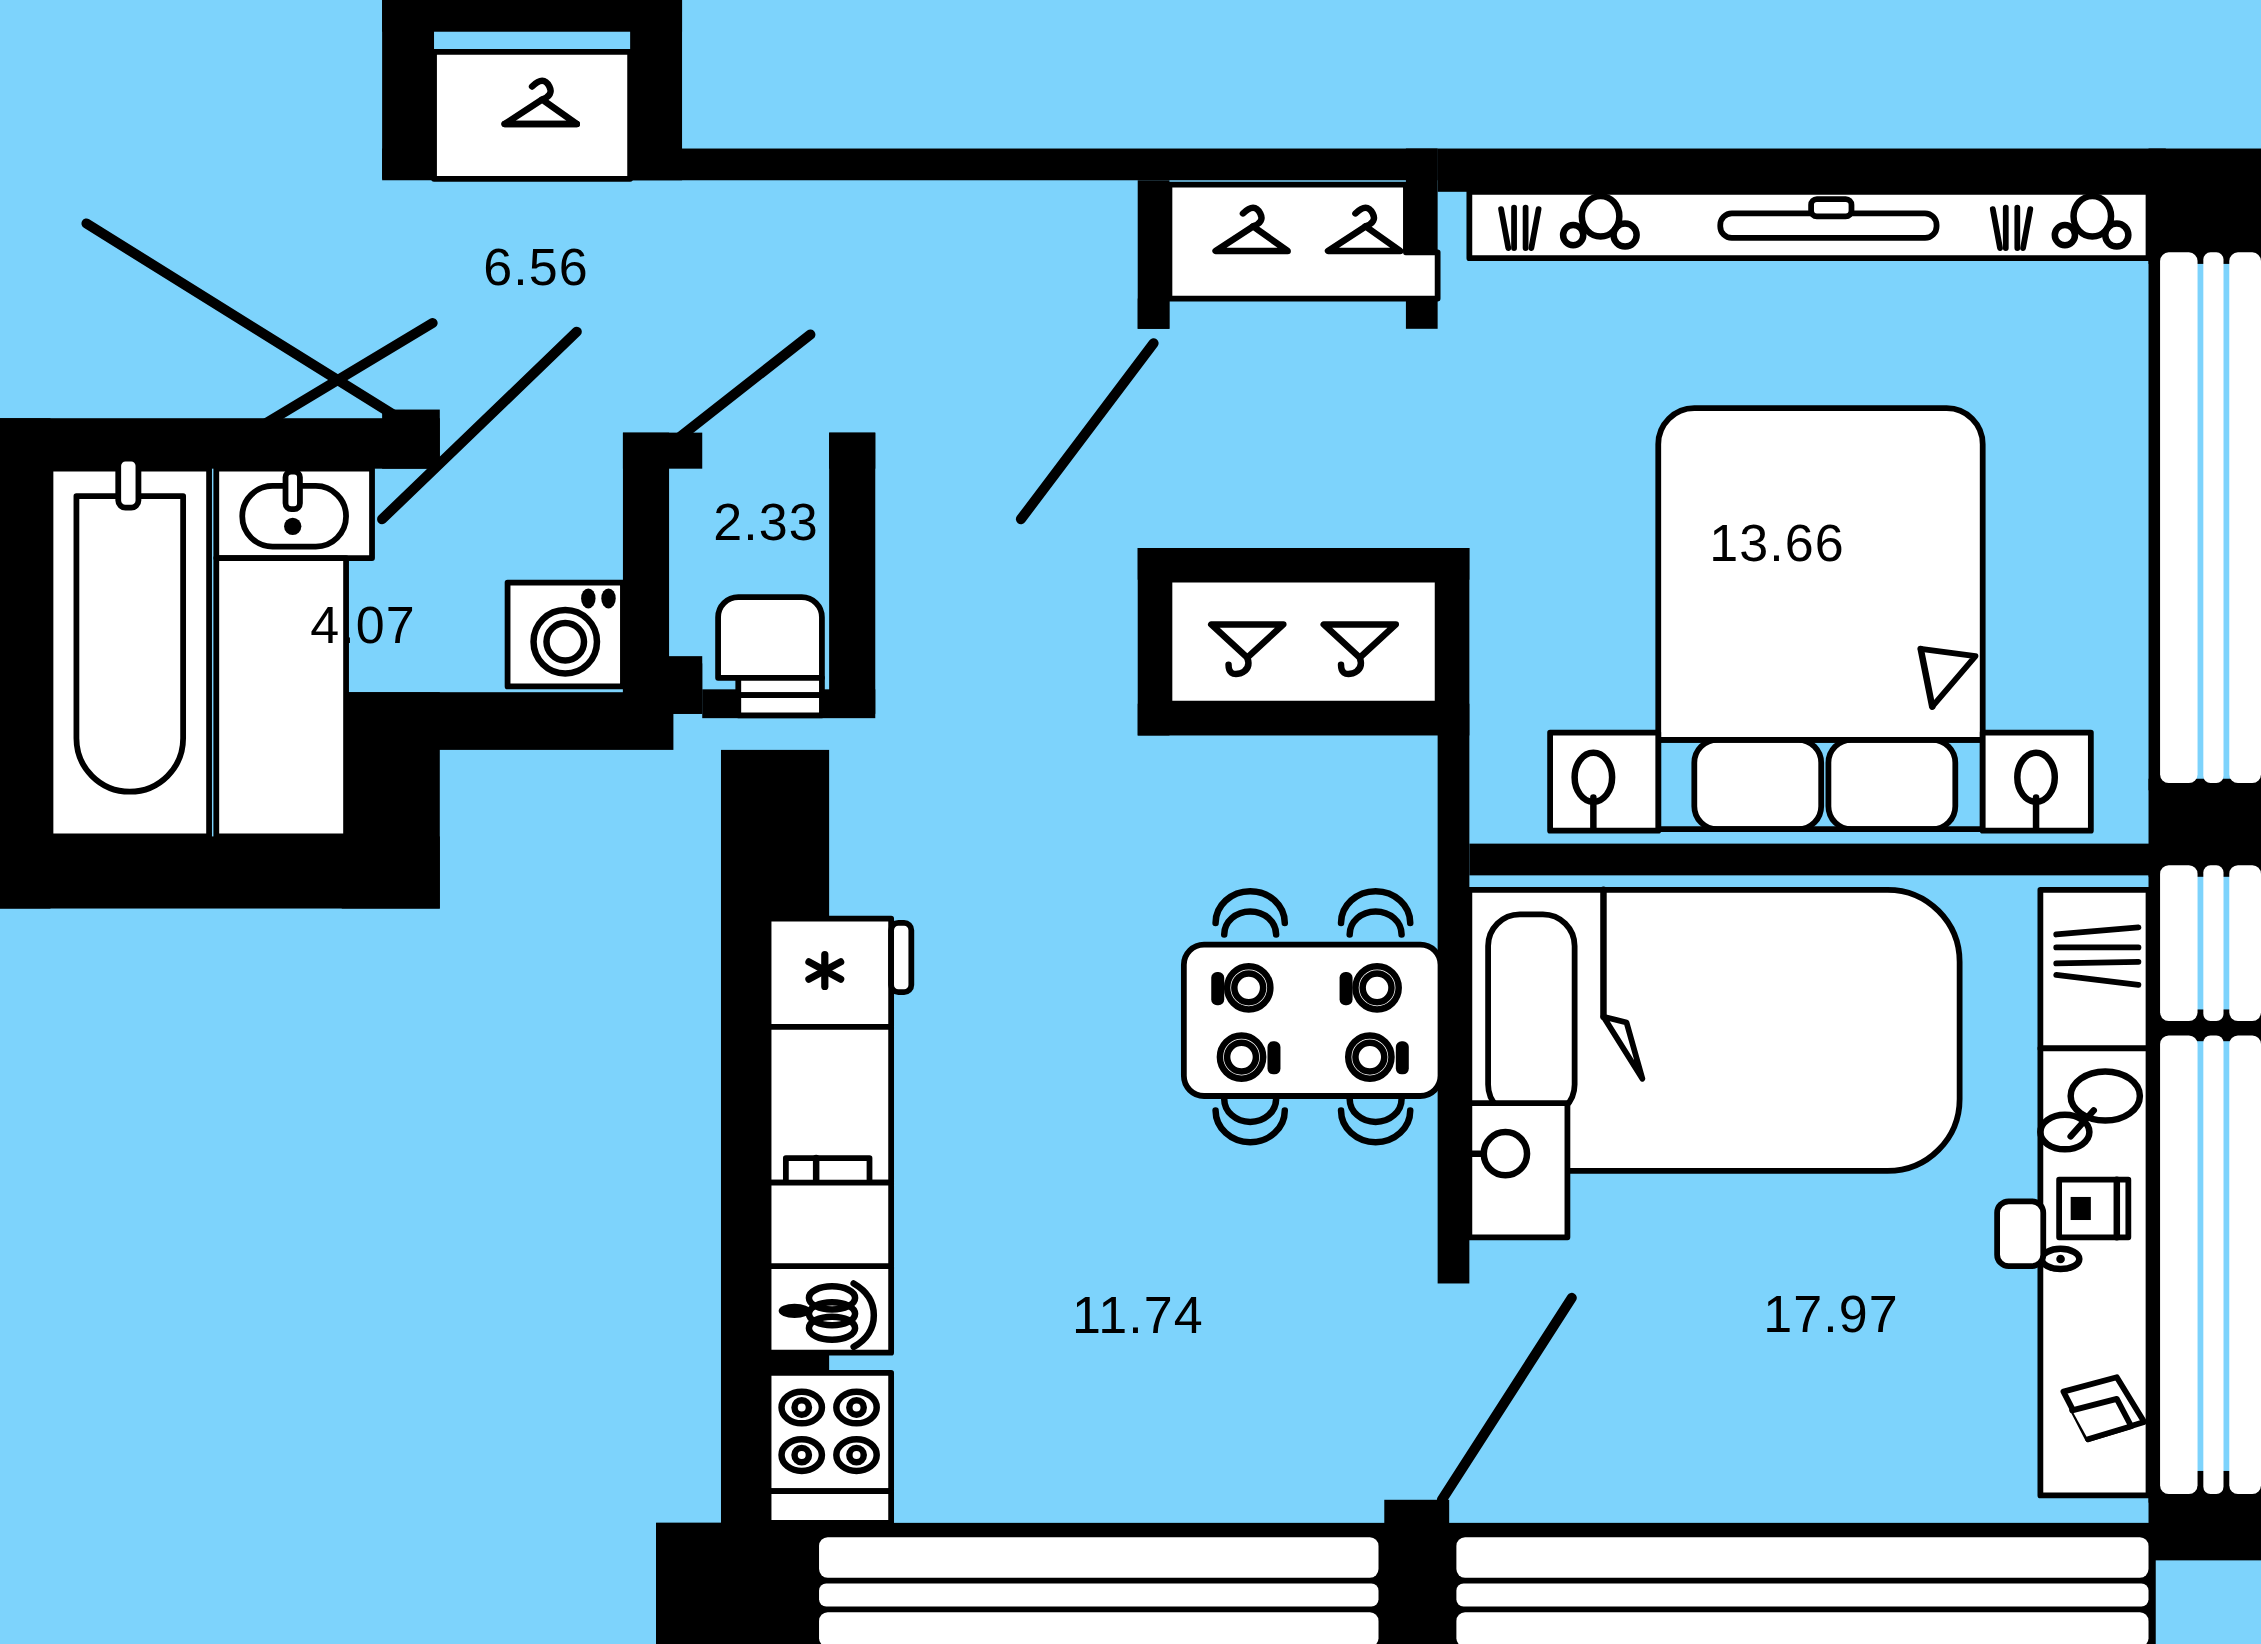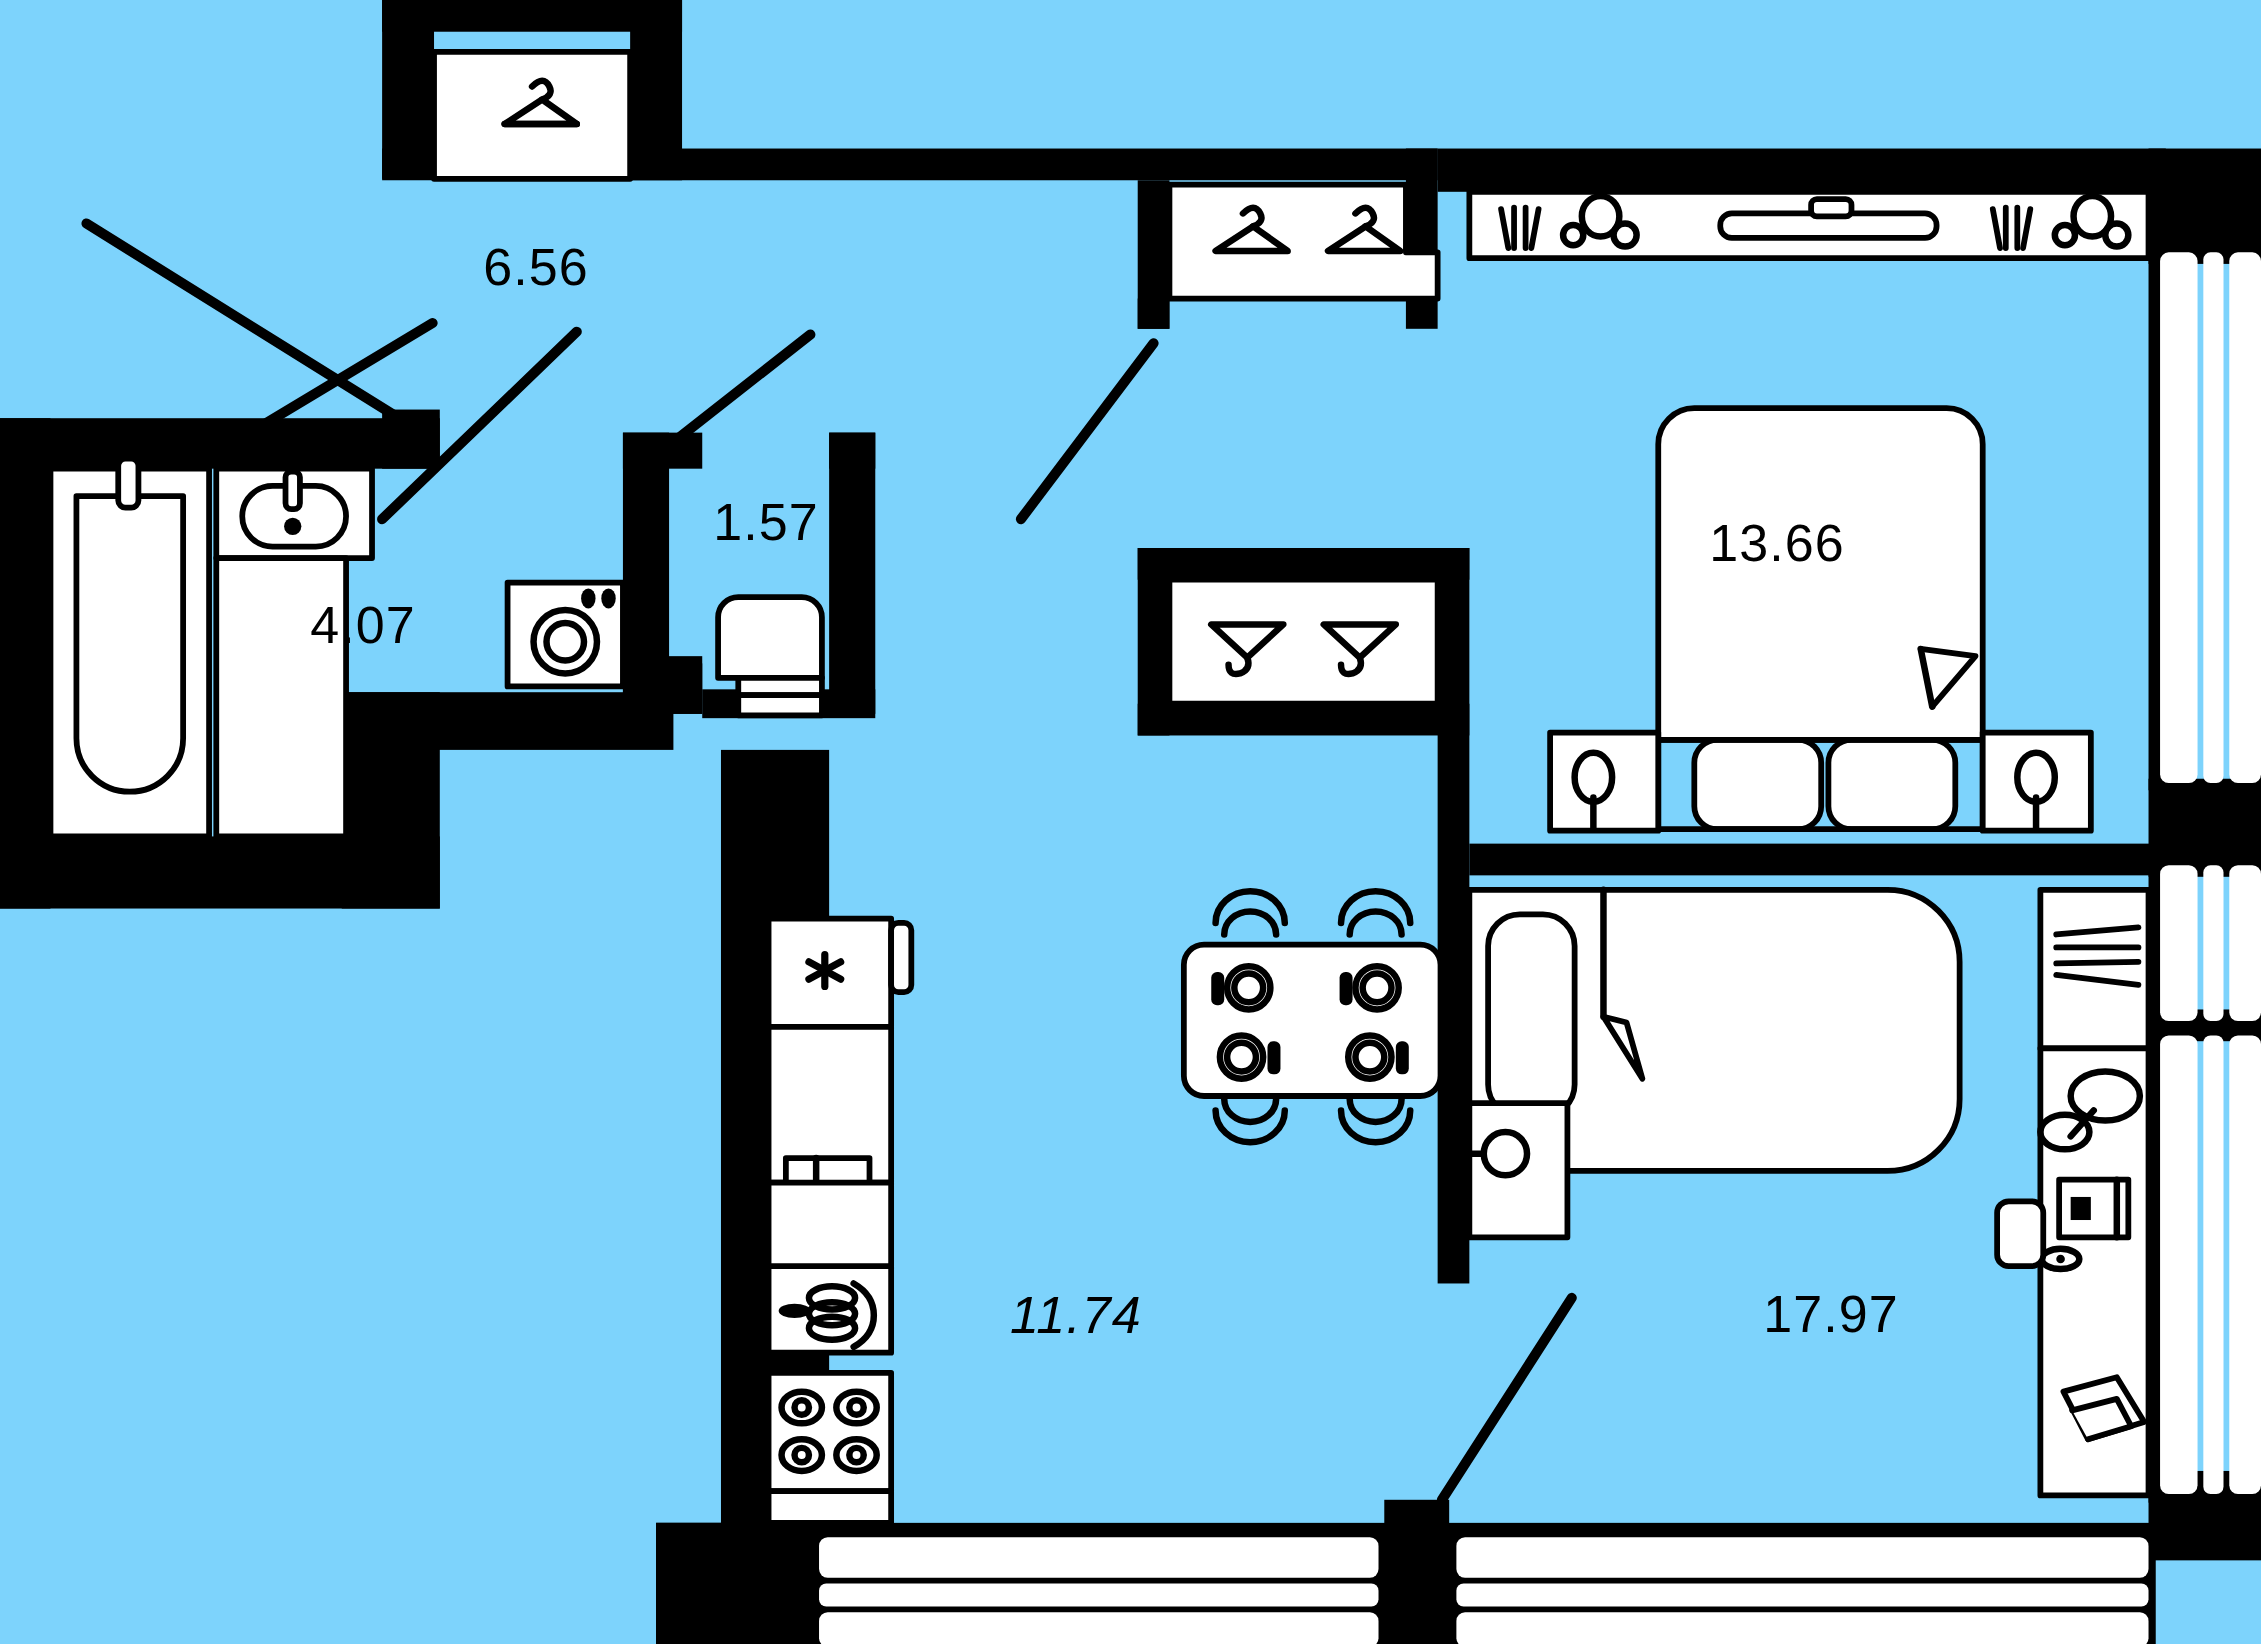--- a/index.html
+++ b/index.html
@@ -380,19 +380,19 @@
       <line x1="460" y1="312" x2="562" y2="232"></line>
       <line x1="265" y1="360" x2="400" y2="230"></line>
       <line x1="708" y1="360" x2="800" y2="238"></line>
       <line x1="1000" y1="1040" x2="1090" y2="900"></line>
     </g>
 
   </svg>
 
   <div class="area-label" style="left:536px;  top:267px;">6.56</div>
   <div class="area-label" style="left:363px;  top:625px;">4.07</div>
-  <div class="area-label" style="left:766px; top:522px;">1.57</div>
+  <div class="area-label" style="left:766px; top:522px;">2.33</div>
   <div class="area-label" style="left:1777px; top:543px;">13.66</div>
-  <div class="area-label" style="left:1076px; top:1315px;font-style:italic;">11.74</div>
+  <div class="area-label" style="left:1138px; top:1315px;">11.74</div>
   <div class="area-label" style="left:1831px; top:1314px;">17.97</div>
 
 </div>
 
 
 </body></html>

